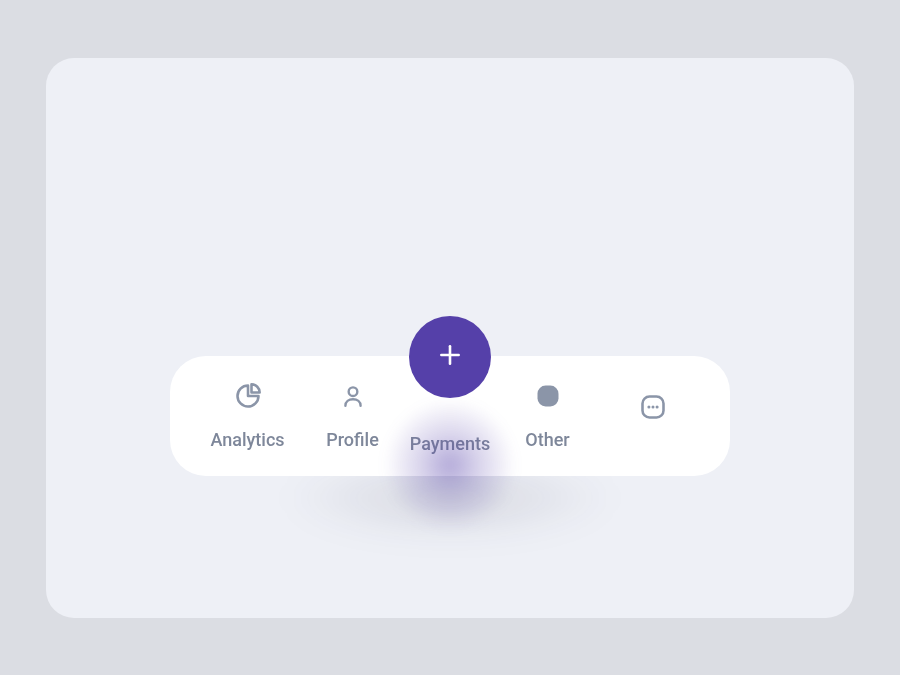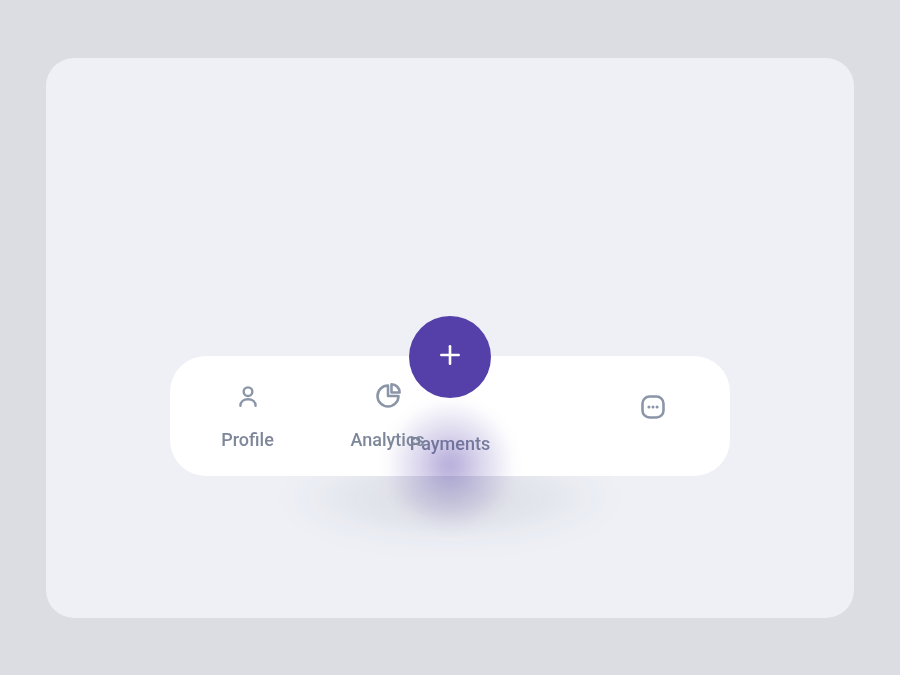--- a/index.html
+++ b/index.html
@@ -115,40 +115,48 @@
             <line x1="12" y1="4" x2="12" y2="20"></line>
             <line x1="4" y1="12" x2="20" y2="12"></line>
           </svg>
         </span>
       </div>
 
       <div class="nav-inner">
 
         <div class="nav-item">
           <span class="icon-slot">
+            <svg width="28" height="28" viewBox="0 0 24 24" fill="none" stroke="#8b95a8" stroke-width="2.2" stroke-linecap="round" stroke-linejoin="round">
+              <path d="M12 3a9 9 0 1 0 9 9h-9V3z"></path>
+              <path d="M15 2a7 7 0 0 1 7 7h-7V2z"></path>
+            </svg>
+          </span>
+          <span class="label">Analytics</span>
+        </div>
+
+        <div class="nav-item">
+          <span class="icon-slot">
             <svg width="26" height="26" viewBox="0 0 24 24" fill="none" stroke="#8b95a8" stroke-width="2.2" stroke-linecap="round" stroke-linejoin="round">
               <circle cx="12" cy="8" r="4"></circle>
               <path d="M5 21c0-3.9 3.1-6 7-6s7 2.1 7 6"></path>
             </svg>
           </span>
           <span class="label">Profile</span>
         </div>
 
+        <div class="center-gap"></div>
+
         <div class="nav-item">
           <span class="icon-slot">
-            <svg width="28" height="28" viewBox="0 0 24 24" fill="none" stroke="#8b95a8" stroke-width="2.2" stroke-linecap="round" stroke-linejoin="round">
-              <path d="M12 3a9 9 0 1 0 9 9h-9V3z"></path>
-              <path d="M15 2a7 7 0 0 1 7 7h-7V2z"></path>
+            <svg width="28" height="28" viewBox="0 0 24 24">
+              <rect x="3" y="3" width="18" height="18" rx="7" fill="#8b95a8"></rect>
             </svg>
           </span>
-          <span class="label">Analytics</span>
+          <span class="label">Other</span>
         </div>
-
-        <div class="center-gap"></div>
-
 
         <div class="nav-item">
           <span class="icon-slot">
             <svg width="28" height="28" viewBox="0 0 24 24" fill="none" stroke="#8b95a8" stroke-width="2.2" stroke-linecap="round" stroke-linejoin="round">
               <rect x="3" y="3" width="18" height="18" rx="6"></rect>
               <circle cx="8.5" cy="12" r="1.3" fill="#8b95a8" stroke="none"></circle>
               <circle cx="12" cy="12" r="1.3" fill="#8b95a8" stroke="none"></circle>
               <circle cx="15.5" cy="12" r="1.3" fill="#8b95a8" stroke="none"></circle>
             </svg>
           </span>

